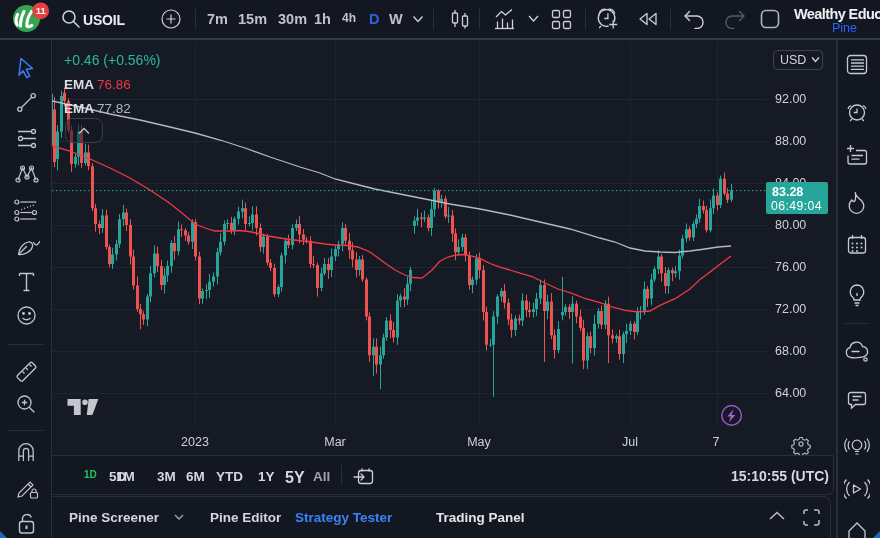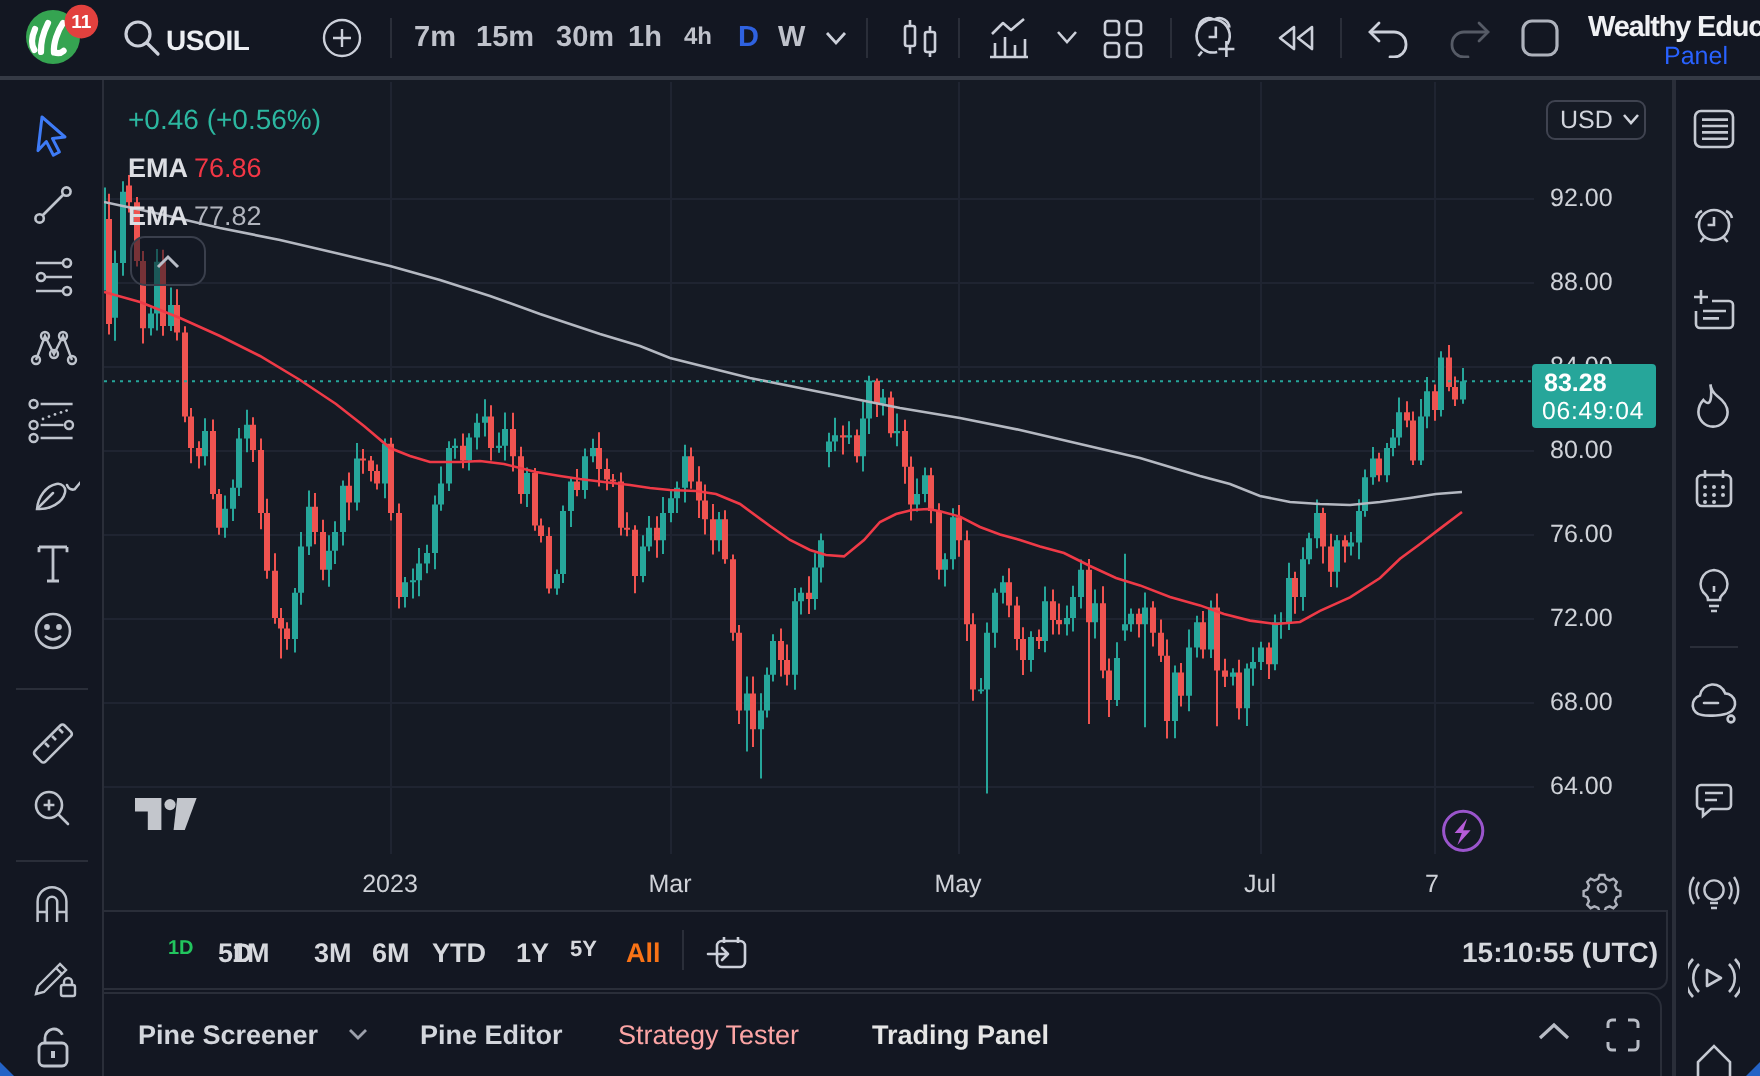--- a/index.html
+++ b/index.html
@@ -87,34 +87,34 @@
 
 <div class="abs" style="left:52px;top:496px;width:779px;height:42px;background:#131722;border-top:1px solid #2a2e39;border-right:1px solid #2a2e39;border-radius:0 8px 0 0"></div>
 
 <div class="txt" style="left:84px;top:469px;font-size:10px;font-weight:600;color:#22c55e">1D</div>
 <div class="txt" style="left:109px;top:469px;font-size:13.5px;font-weight:600;color:#d6d8dd">5D</div>
 <div class="txt" style="left:116px;top:469px;font-size:13.5px;font-weight:600;color:#d6d8dd">1M</div>
 <div class="txt" style="left:157px;top:469px;font-size:13.5px;font-weight:600;color:#d6d8dd">3M</div>
 <div class="txt" style="left:186px;top:469px;font-size:13.5px;font-weight:600;color:#d6d8dd">6M</div>
 <div class="txt" style="left:216px;top:469px;font-size:13.5px;font-weight:600;color:#d6d8dd">YTD</div>
 <div class="txt" style="left:258px;top:469px;font-size:13.5px;font-weight:600;color:#d6d8dd">1Y</div>
-<div class="txt" style="left:285px;top:469px;font-size:11px;font-weight:600;color:#d6d8dd">5Y</div>
-<div class="txt" style="left:313px;top:469px;font-size:13.5px;font-weight:600;color:#f97316">All</div>
+<div class="txt" style="left:285px;top:469px;font-size:16px;font-weight:600;color:#d6d8dd">5Y</div>
+<div class="txt" style="left:313px;top:469px;font-size:13.5px;font-weight:600;color:#a3a3a3">All</div>
 <div class="abs" style="left:341px;top:465px;width:1px;height:20px;background:#2a2e39"></div>
 <svg style="position:absolute;left:352px;top:467px" width="24" height="20" viewBox="0 0 24 20" fill="none">
 <g stroke="#ccd0da" stroke-width="1.3">
 <rect x="6.5" y="3.5" width="14" height="13" rx="2.5"></rect>
 <path d="M10,1.5 v3 M17,1.5 v3"></path>
 <path d="M2,10 h10 M12,10 l-3,-3 M12,10 l-3,3" stroke-linecap="round"></path>
 </g>
     </svg>
 <div class="txt" style="left:731px;top:468px;font-size:14px;font-weight:600;color:#d6d8dd">15:10:55 (UTC)</div>
 <div class="txt" style="left:69px;top:510px;font-size:13.5px;font-weight:600;color:#d3d6dc">Pine Screener</div>
 <div class="txt" style="left:210px;top:510px;font-size:13.5px;font-weight:600;color:#d3d6dc">Pine Editor</div>
-<div class="txt" style="left:309px;top:510px;font-size:13.5px;font-weight:400;color:#fca5a5">Strategy Tester</div>
+<div class="txt" style="left:295px;top:510px;font-size:13.5px;font-weight:700;color:#3b82f6">Strategy Tester</div>
 <div class="txt" style="left:436px;top:510px;font-size:13.5px;font-weight:600;color:#e5e5e5">Trading Panel</div>
 <svg style="position:absolute;left:173px;top:513px" width="12" height="8" viewBox="0 0 12 8" fill="none">
       <path d="M2,2 l4,4 4,-4" stroke="#9ca0ab" stroke-width="1.4"></path>
     </svg>
 <svg style="position:absolute;left:768px;top:510px" width="18" height="12" viewBox="0 0 18 12" fill="none">
       <path d="M2,9 l7,-6.5 7,6.5" stroke="#b8bcc5" stroke-width="1.6"></path>
     </svg>
 <svg style="position:absolute;left:803px;top:509px" width="17" height="17" viewBox="0 0 17 17" fill="none">
       <g stroke="#b8bcc5" stroke-width="1.5">
 <path d="M1,5 v-2 a2,2 0 0 1 2,-2 h2 M11,1 h3 a2,2 0 0 1 2,2 v2 M16,11 v3 a2,2 0 0 1 -2,2 h-3 M5,16 h-2 a2,2 0 0 1 -2,-2 v-2"></path>
@@ -216,21 +216,21 @@
 <svg style="position:absolute;left:722px;top:9px" width="24" height="20" viewBox="0 0 24 20" fill="none">
       <g stroke="#565b66" stroke-width="1.4" stroke-linecap="round">
 <path d="M17.5,2.5 L22,7 l-4.5,4.5"></path>
         <path d="M21.5,7 H10 a6,6 0 0 0 -6,6 v0.5 a6,6 0 0 0 6,6 h2"></path>
       </g>
     </svg>
 <svg style="position:absolute;left:760px;top:9px" width="20" height="20" viewBox="0 0 20 20" fill="none">
       <rect x="1.5" y="1.5" width="17" height="17" rx="4.5" stroke="#aeb2bc" stroke-width="1.6"></rect>
     </svg>
 <div class="txt" style="left:794px;top:6px;width:86px;overflow:hidden;font-size:14.5px;font-weight:bold;letter-spacing:-0.6px;color:#f0f1f4">Wealthy Education</div>
-<div class="txt" style="left:832px;top:21px;font-size:12.5px;color:#2962ff">Panel</div>
+<div class="txt" style="left:832px;top:21px;font-size:12.5px;color:#2962ff">Pine</div>
 <svg style="position:absolute;left:15px;top:56px" width="24" height="24" viewBox="0 0 24 24" fill="none">
       <path d="M6,2.5 L17.5,12.5 l-6.3,0.7 3.5,6.8 -3,1.6 -3.5,-6.8 -4.2,4.5 Z" stroke="#3e7bf6" stroke-width="1.5" stroke-linejoin="round"></path>
     </svg>
 <svg style="position:absolute;left:14px;top:90px" width="26" height="26" viewBox="0 0 26 26" fill="none">
       <g stroke="#bfc4cd" stroke-width="1.3">
 <path d="M7.5,17.5 L17.5,7.5"></path>
         <circle cx="5.8" cy="19.2" r="2.1"></circle>
         <circle cx="19.2" cy="5.8" r="2.1"></circle>
       </g>
     </svg>

